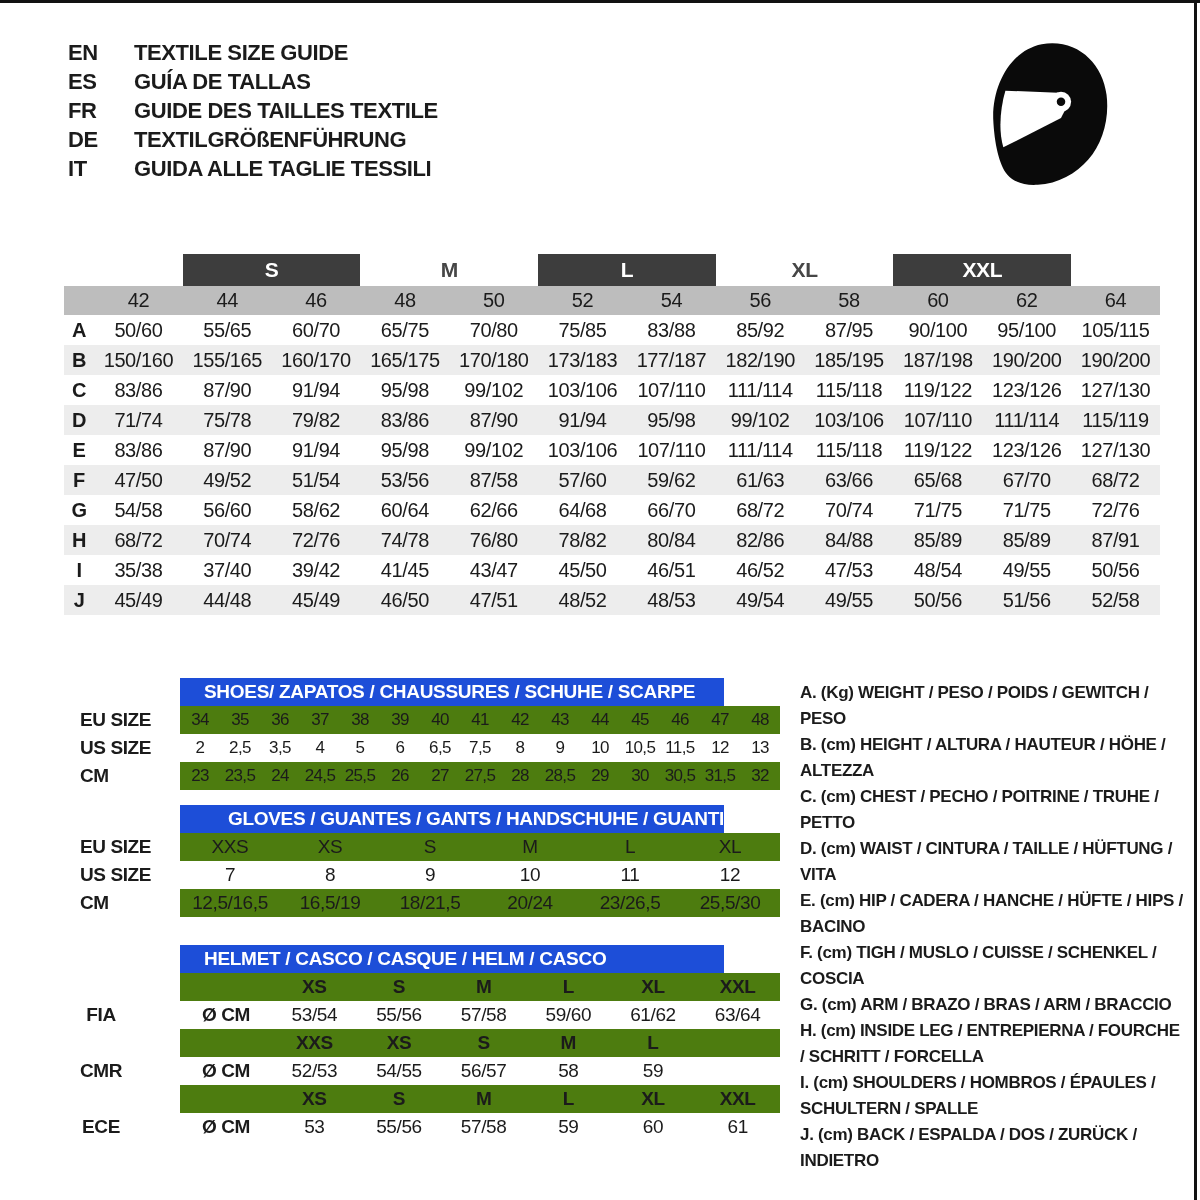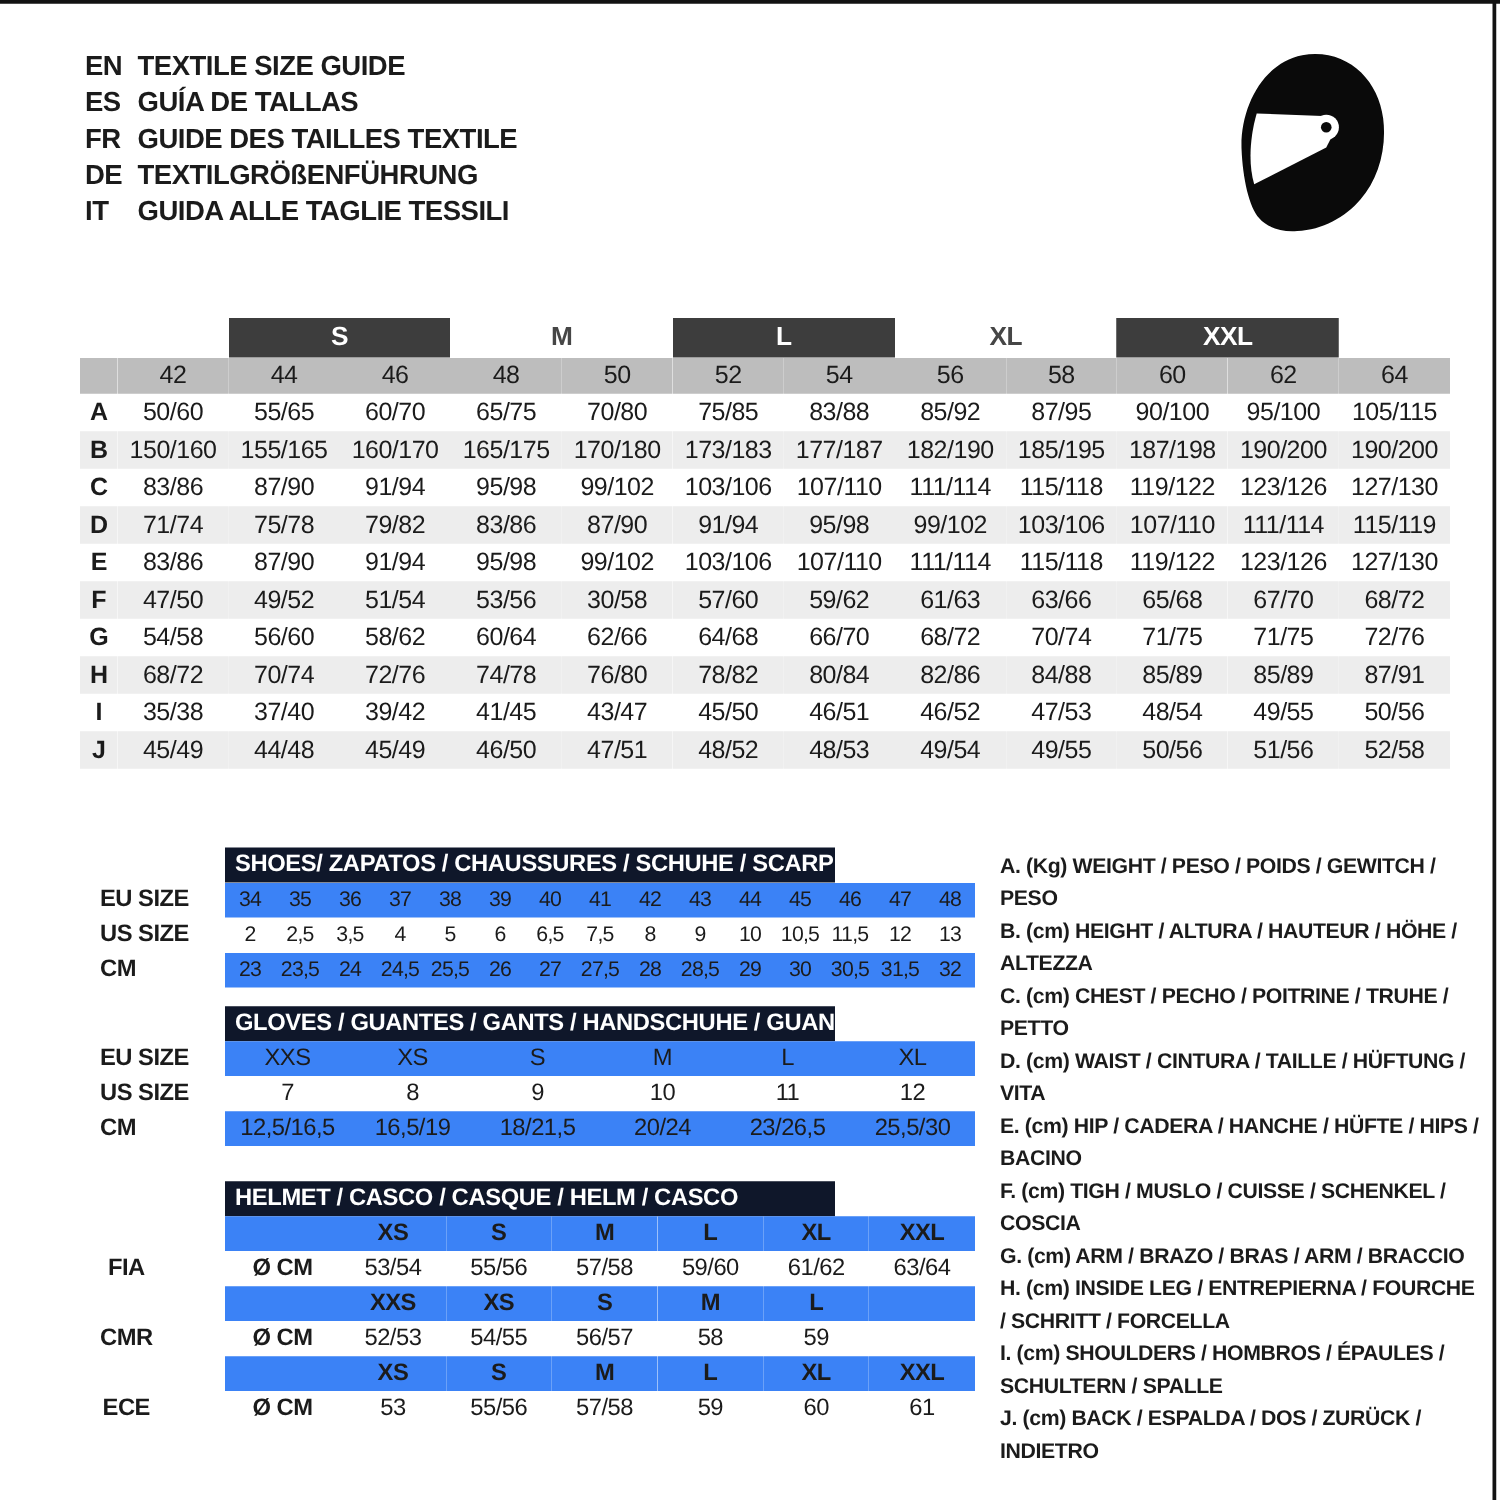--- a/index.html
+++ b/index.html
@@ -9,51 +9,51 @@
     font-family:"Liberation Sans",sans-serif;
     letter-spacing:-0.4px;
   }
   .edge-top{position:absolute;left:0;top:0;width:1200px;height:3px;background:#121212;}
   .edge-right{position:absolute;left:1194px;top:0;width:3px;height:1200px;background:#121212;}
 
   
   .lang-list{position:absolute;left:68px;top:38px;}
   .lang-row{display:flex;font-weight:bold;font-size:22px;line-height:29px;}
   .lang-code{width:42px;flex:0 0 42px;}
-  .lang-label{margin-left:0;white-space:nowrap;}
+  .lang-label{margin-left:24px;white-space:nowrap;}
 
   
   .helmet-logo{position:absolute;left:975px;top:30px;width:170px;height:172px;}
 
   
   table{border-collapse:collapse;table-layout:fixed;}
   td{text-align:center;vertical-align:middle;overflow:hidden;white-space:nowrap;padding:0;}
   .main-table{position:absolute;left:64px;top:254px;width:1096px;font-size:20px;}
   .main-table tr{height:30px;}
   .main-table tr.group-row{height:32px;}
   .main-table tr.num-row{background:#bdbdbd;height:29px;}
   .main-table .grp{font-weight:bold;font-size:21px;}
   .main-table .dark-box{background:#3d3d3d;color:#ffffff;}
   .main-table .grp-plain{color:#464646;}
   .main-table tr.stripe{background:#ededed;}
   .main-table .letter{font-weight:bold;}
 
   
   .bar{
-    position:absolute;left:180px;width:488px;height:28px;background:#0f172a;color:#fff;
-    font-weight:bold;font-size:19px;line-height:28px;padding-left:8px;box-sizing:border-box;
+    position:absolute;left:180px;width:544px;height:28px;background:#1d4ed8;color:#fff;
+    font-weight:bold;font-size:19px;line-height:28px;padding-left:24px;box-sizing:border-box;
     white-space:nowrap;letter-spacing:-0.3px;
   }
   .bar-shoes{top:678px;}
   .bar-gloves{top:805px;text-align:right;}
   .bar-helmet{top:945px;}
 
   .sub-table{position:absolute;left:180px;}
   .sub-table tr{height:28px;}
-  .sub-table tr.stripe{background:#3b82f6;}
+  .sub-table tr.stripe{background:#4d7c0f;}
   .shoes-table{top:706px;width:600px;font-size:17px;letter-spacing:-0.6px;}
   .gloves-table{top:833px;width:600px;font-size:19px;}
   .helmet-table{top:973px;width:600px;font-size:19px;}
   .helmet-table .unit{text-align:center;font-weight:bold;}
   .sub-table .szhdr{font-weight:bold;}
 
   
   .side-labels{position:absolute;left:80px;font-weight:bold;font-size:19px;}
   .side-labels div{height:28px;line-height:28px;white-space:nowrap;}
   .labels-shoes{top:706px;}
@@ -216,21 +216,21 @@
         <td>119/122</td>
         <td>123/126</td>
         <td>127/130</td>
       </tr>
       <tr class="stripe">
         <td class="letter">F</td>
         <td>47/50</td>
         <td>49/52</td>
         <td>51/54</td>
         <td>53/56</td>
-        <td>30/58</td>
+        <td>87/58</td>
         <td>57/60</td>
         <td>59/62</td>
         <td>61/63</td>
         <td>63/66</td>
         <td>65/68</td>
         <td>67/70</td>
         <td>68/72</td>
       </tr>
       <tr>
         <td class="letter">G</td>

